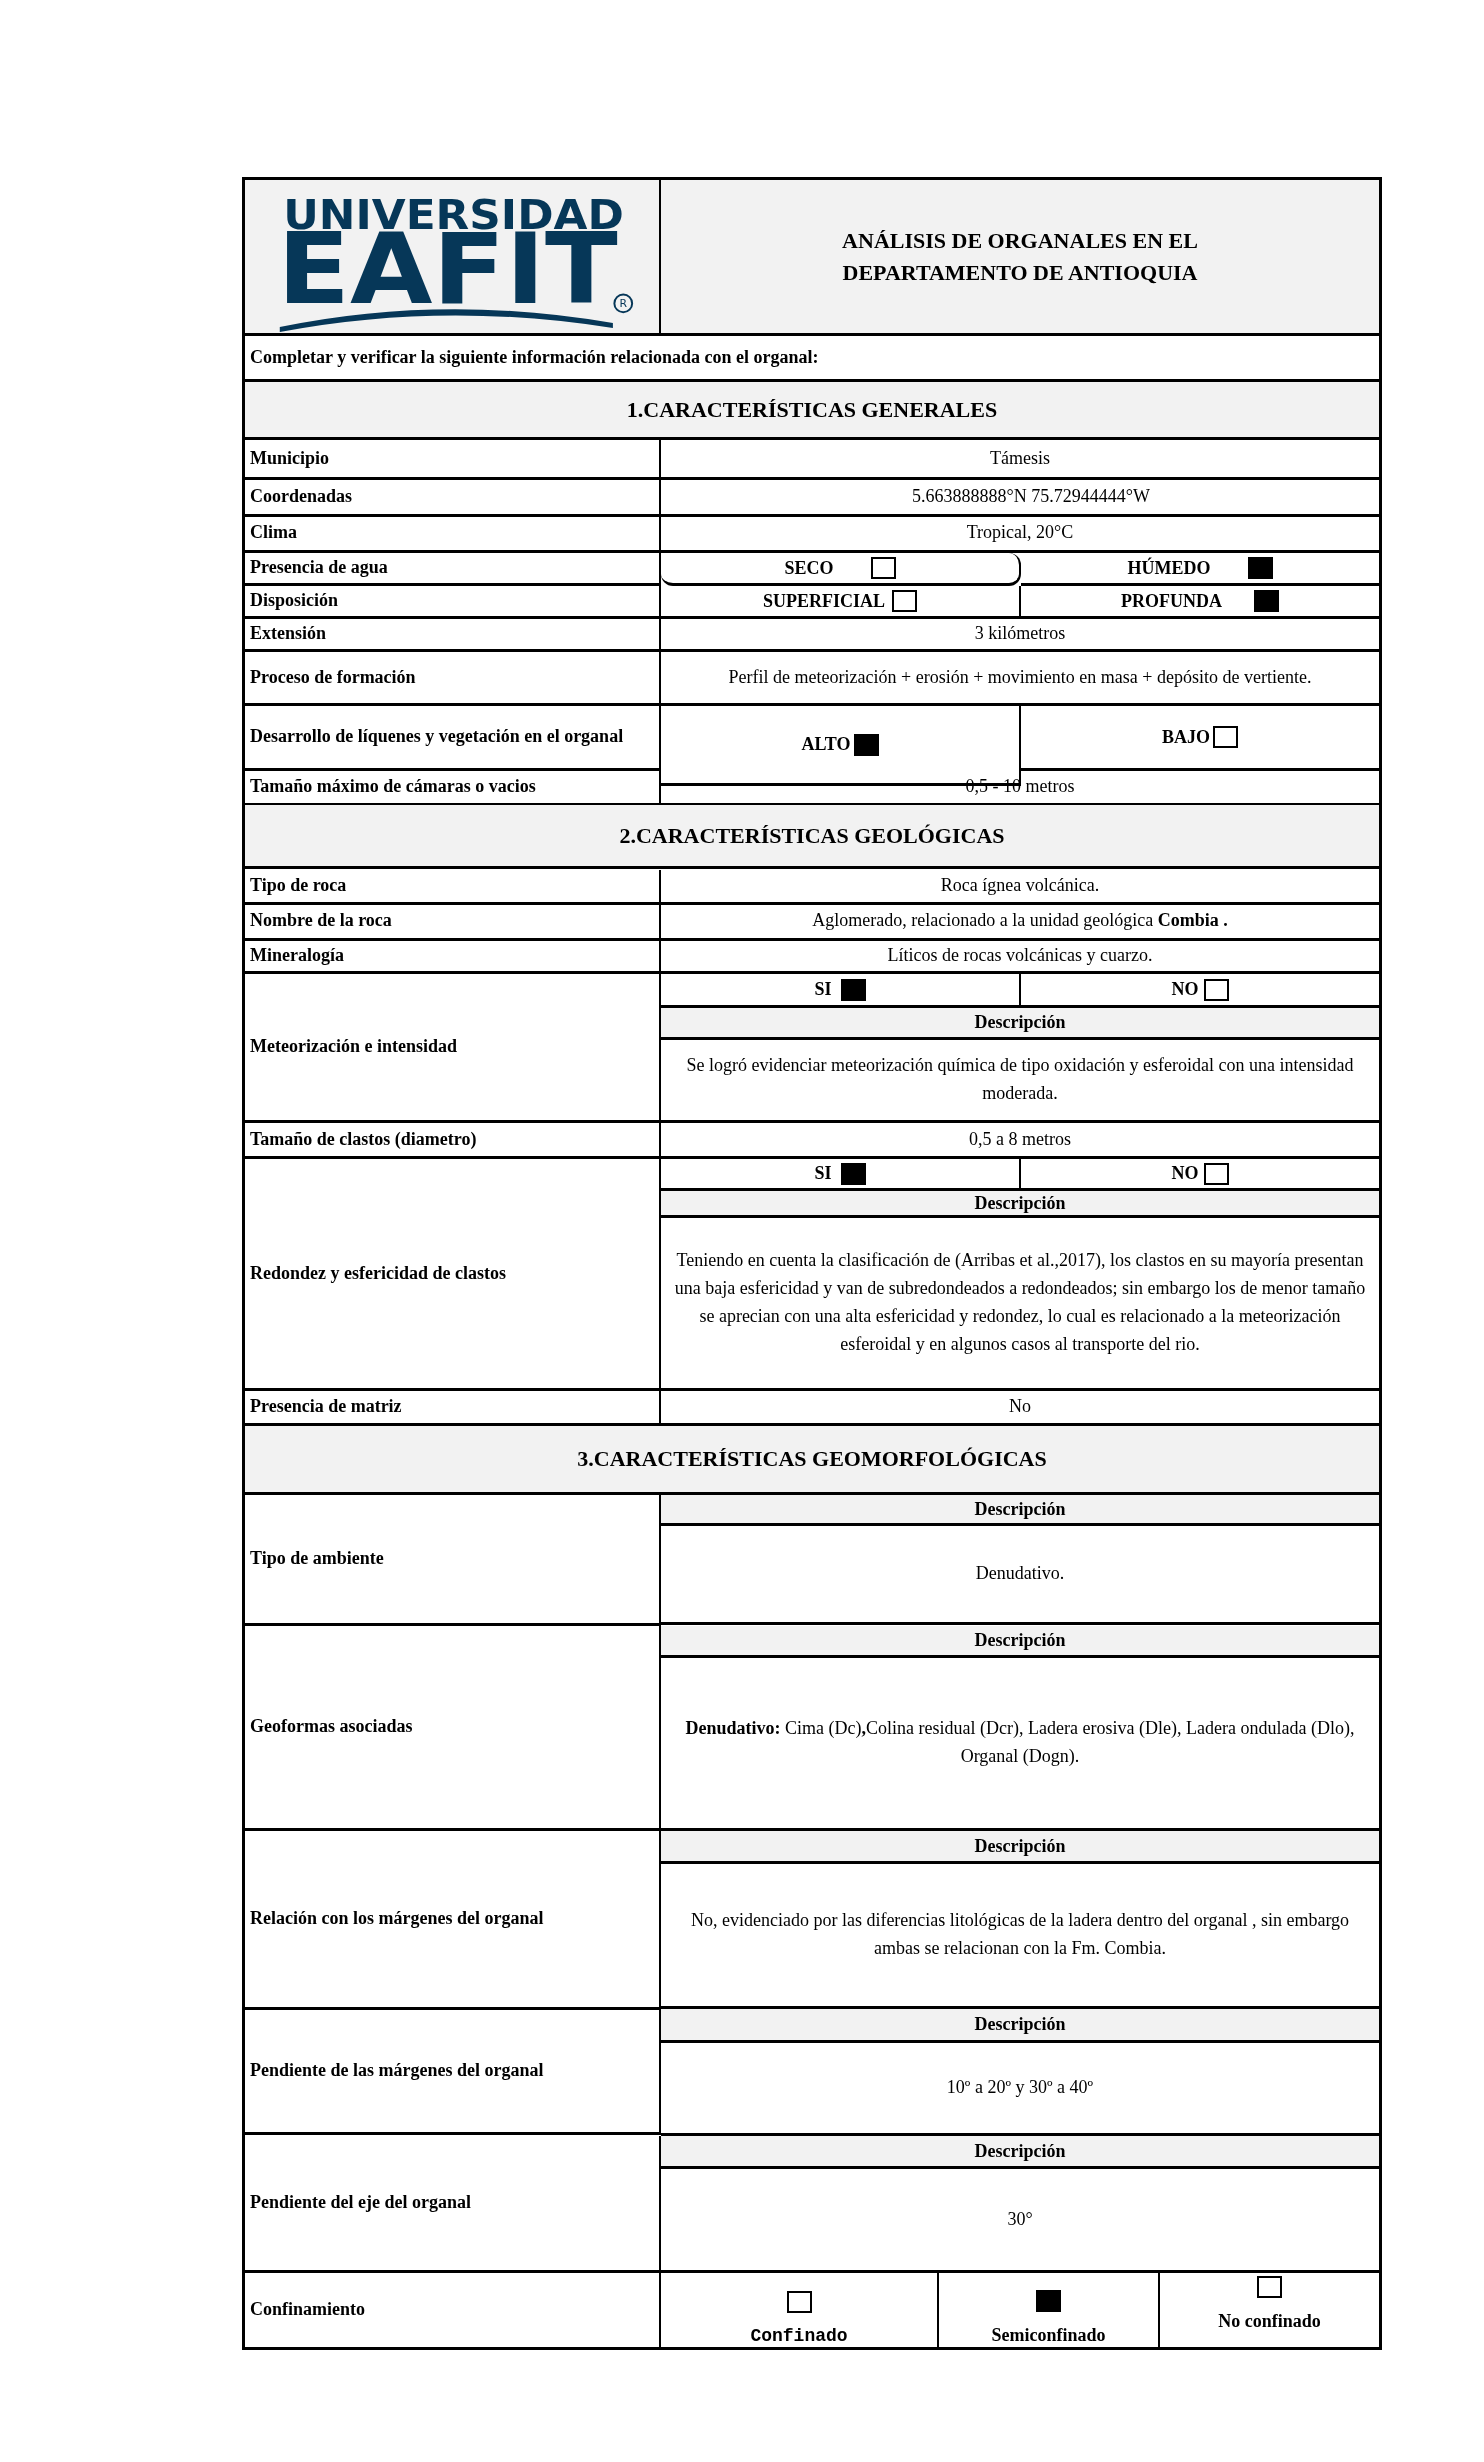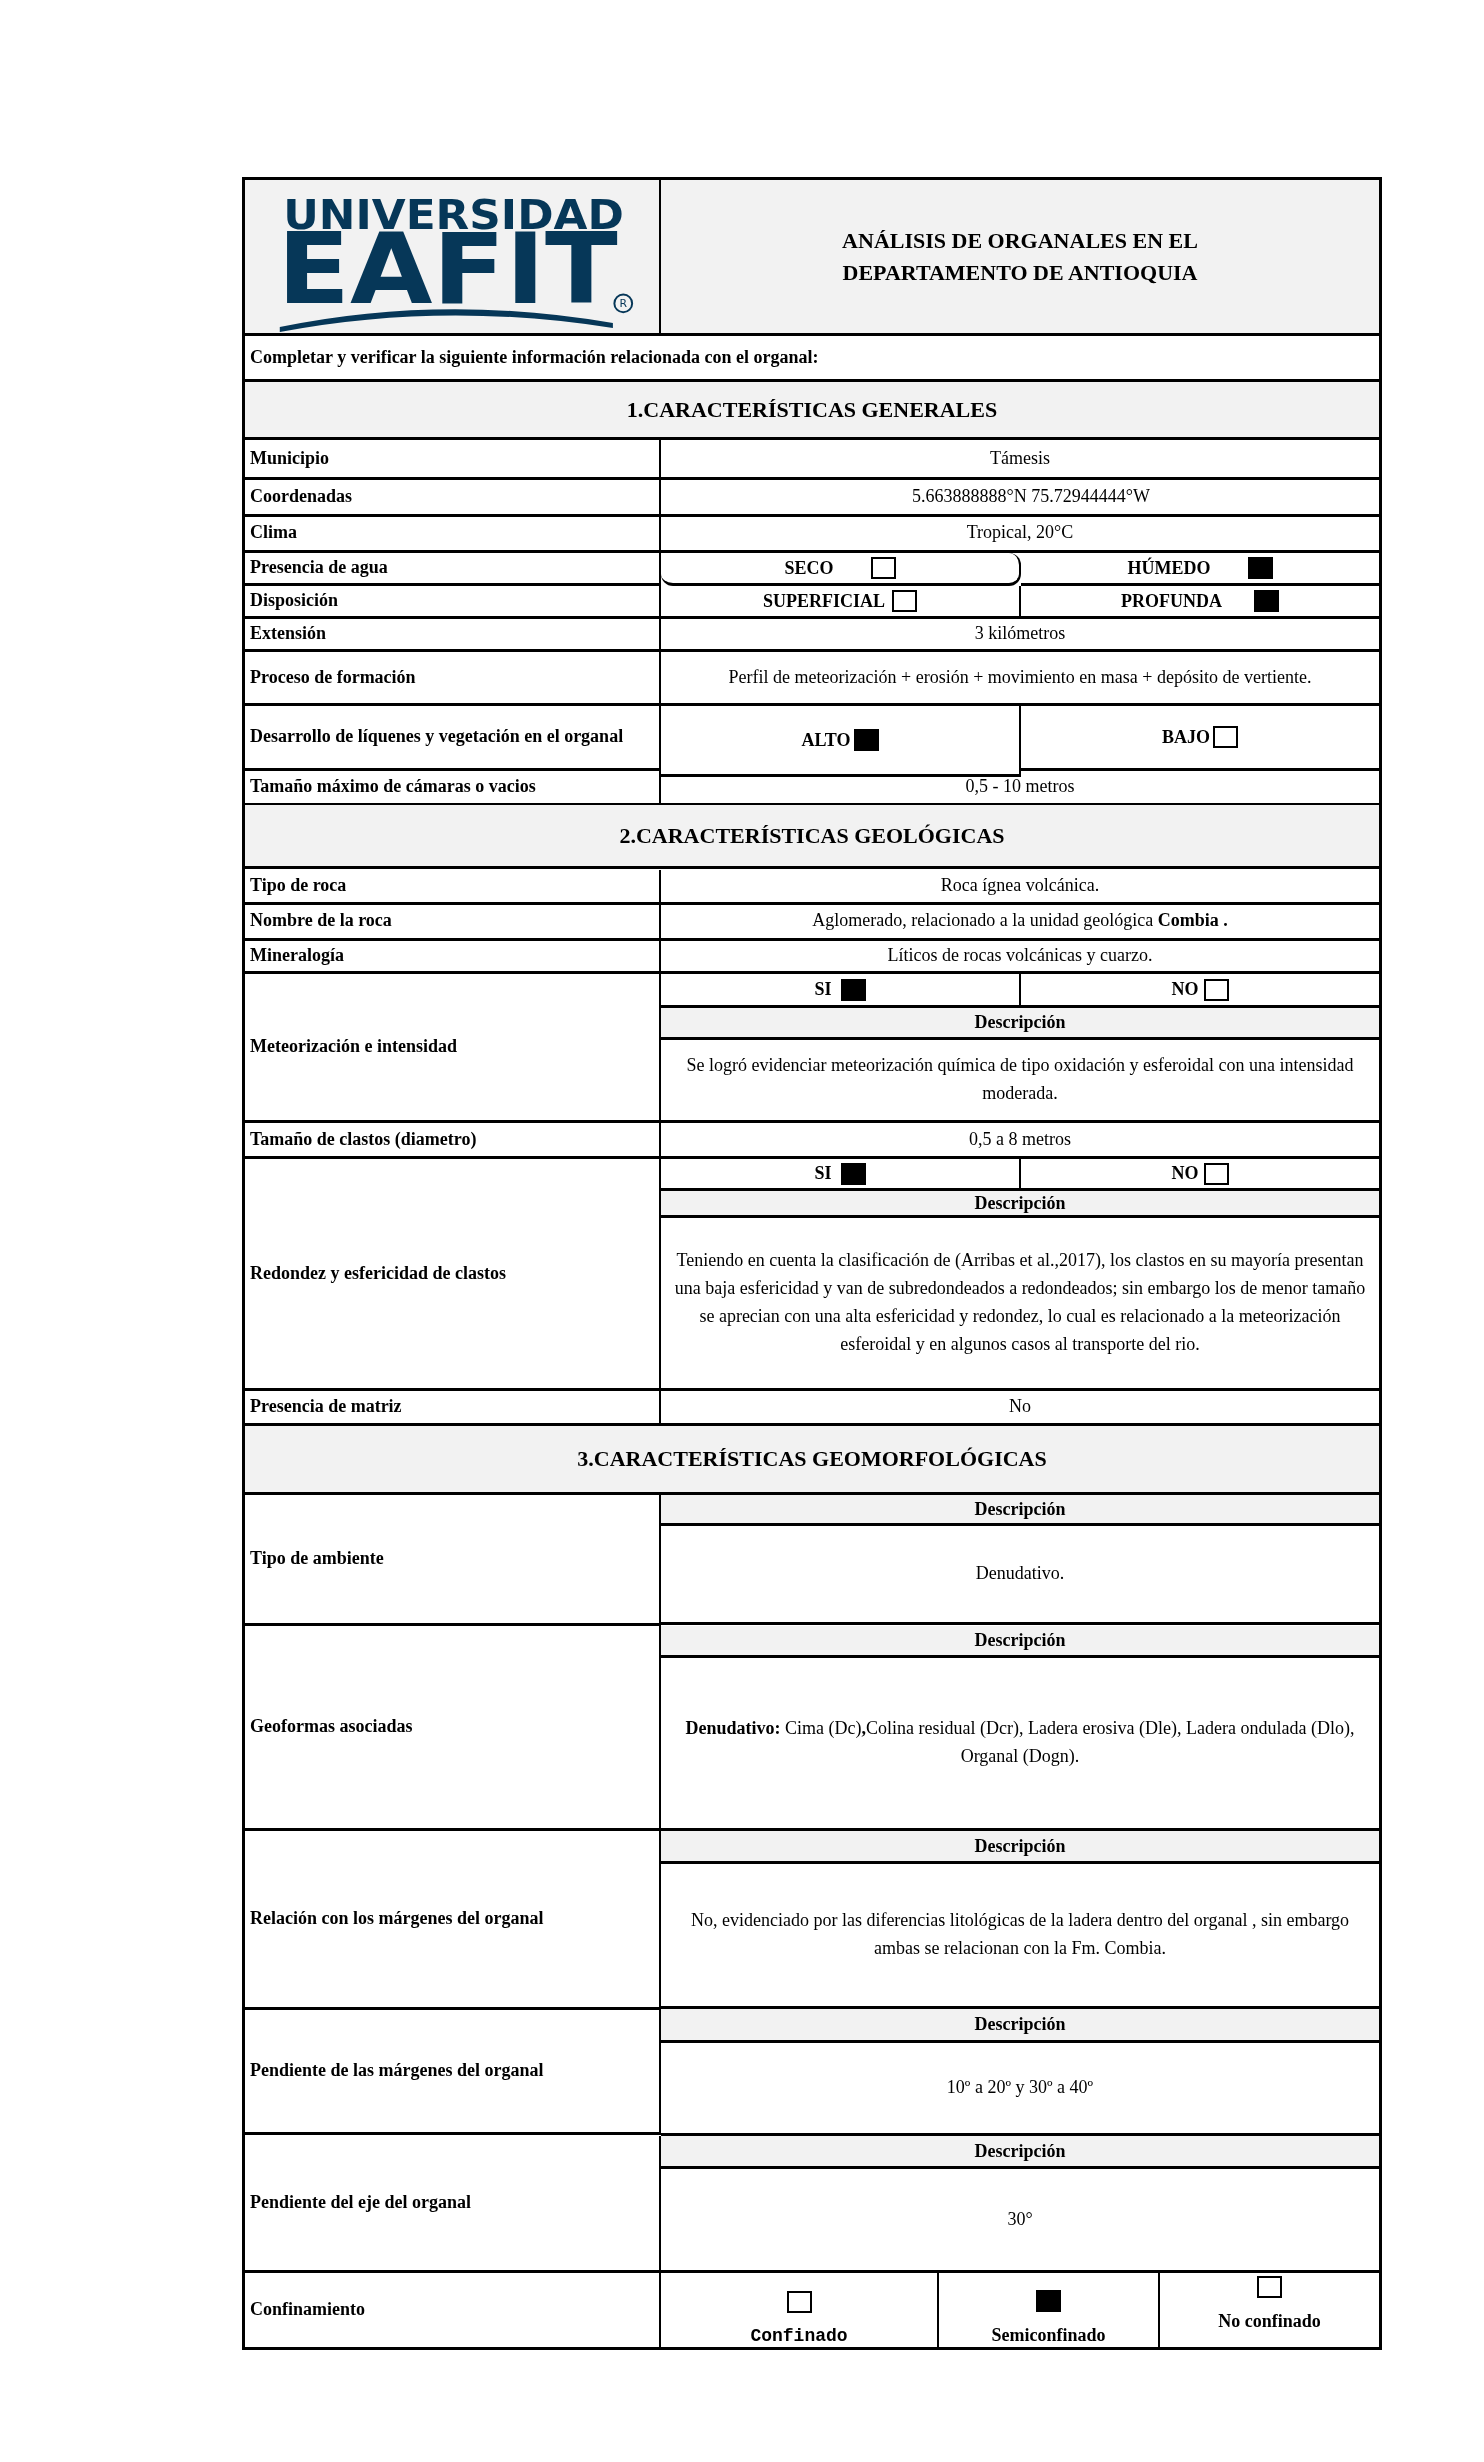--- a/index.html
+++ b/index.html
@@ -88,21 +88,21 @@
       </span>
   </div>
 
   <div class="cell lbl" style="top:439px;height:33px;">Extensión</div>
   <div class="cell val" style="top:439px;height:33px;">3 kilómetros</div>
 
   <div class="cell lbl" style="top:472px;height:54px;">Proceso de formación</div>
   <div class="cell val" style="top:472px;height:54px;">Perfil de meteorización + erosión + movimiento en masa + depósito de vertiente.</div>
 
   <div class="cell lbl" style="top:526px;height:65px;">Desarrollo de líquenes y vegetación en el organal</div>
-  <div class="cell half l" style="top:526px;height:71px;">
+  <div class="cell half l" style="top:526px;height:80px;">
     <span class="chk" style="gap:3px">
         <span>ALTO</span>
         <span class="box on"></span>
       </span>
   </div>
   <div class="cell half r" style="top:526px;height:65px;">
     <span class="chk" style="gap:3px">
         <span>BAJO</span>
         <span class="box"></span>
       </span>

